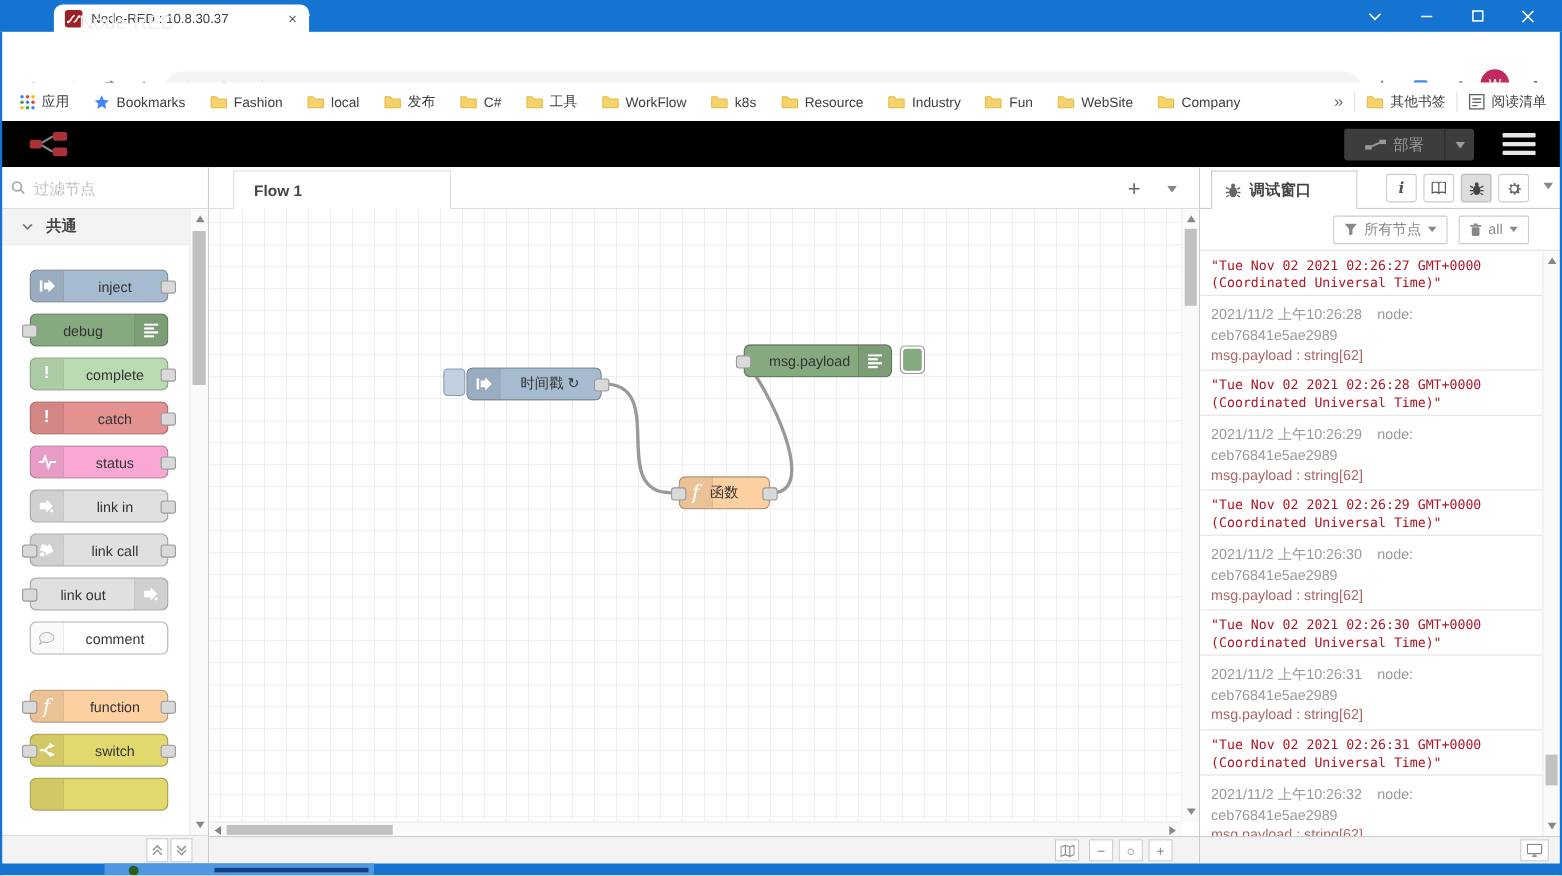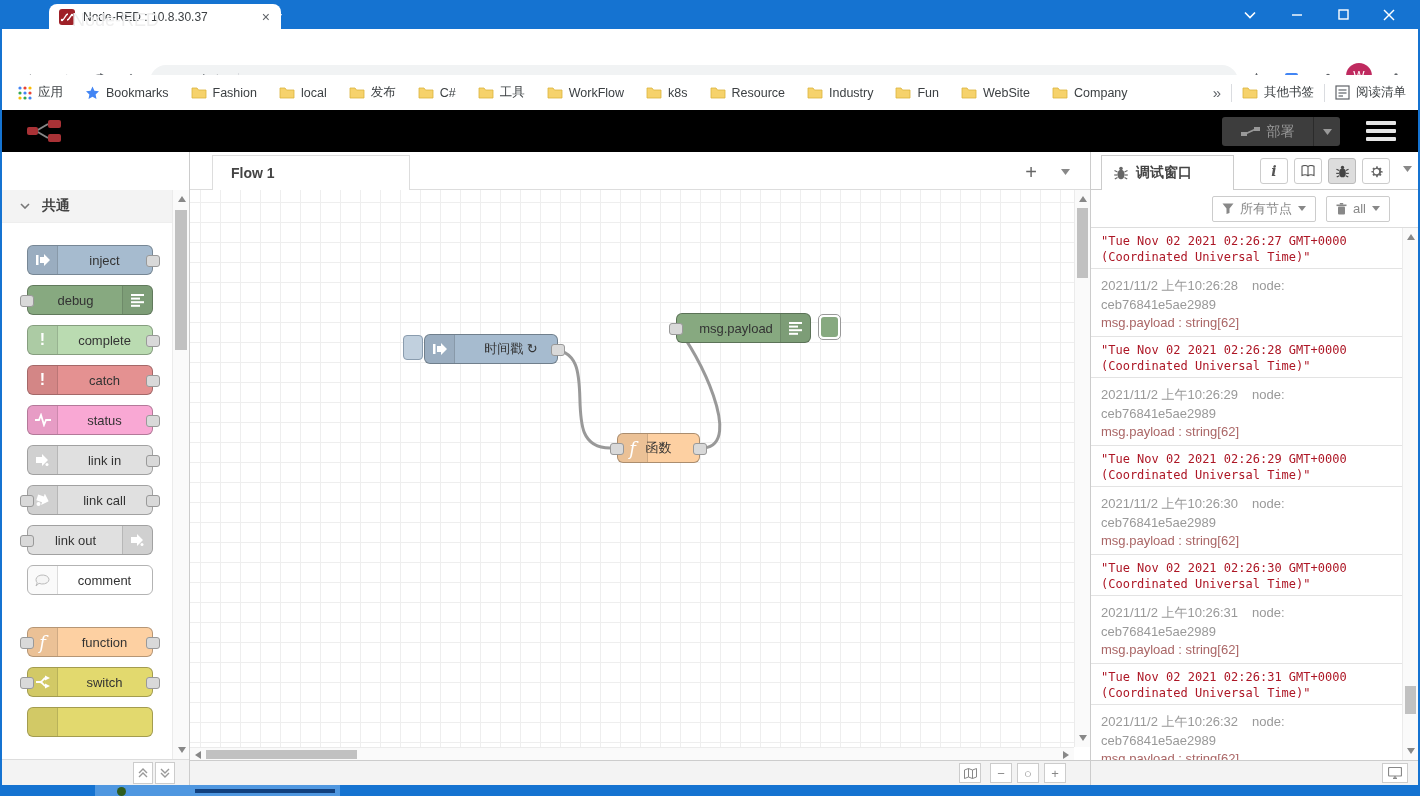--- a/index.html
+++ b/index.html
@@ -339,20 +339,27 @@
   </div>
   <div class="burger">
       <div></div>
       <div></div>
       <div></div>
     </div>
 
   <div class="main">
 
     <div class="palette">
+      <div class="psearch">
+        <svg width="13" height="13" viewBox="0 0 13 13">
+            <circle cx="5.5" cy="5.5" r="4" fill="none" stroke="#aaa" stroke-width="1.6"></circle>
+            <line x1="8.5" y1="8.5" x2="12" y2="12" stroke="#aaa" stroke-width="1.6"></line>
+          </svg>
+        <input placeholder="过滤节点" style="">
+      </div>
       <div class="pscroll">
         <div class="pcat">
           <svg width="10" height="6" viewBox="0 0 10 6">
               <polyline points="1,1 5,5 9,1" fill="none" stroke="#777" stroke-width="1.6"></polyline>
             </svg>
           <span>共通</span>
         </div>
         <div class="pnodes">
           <div class="pnode ico-l" style="background-color: rgb(166, 187, 207);">
             <div class="iregion left">
@@ -502,21 +509,21 @@
         </div>
       </div>
 
       <div class="canvas">
         <svg style="position:absolute;left:0;top:0" width="884" height="557">
           <path d="M359,159 C418,159 362,258 420,258" fill="none" stroke="#999" stroke-width="3" stroke-linecap="round"></path>
           <path d="M514,258 C554,254 508,162 487,138" fill="none" stroke="#999" stroke-width="3" stroke-linecap="round"></path>
         </svg>
 
         <div style="position:absolute;left:213px;top:145px;width:20px;height:25px;background:#c1d0de;border:1.5px solid #8a9cae;border-radius:4px;box-sizing:border-box;"></div>
-        <div class="cnode ico-l" style="left: 234px; top: 144px; width: 121px; background-color: rgb(166, 187, 207); padding-left: 11px;">
+        <div class="cnode ico-l" style="left: 234px; top: 144px; width: 121px; background-color: rgb(166, 187, 207);">
           <div class="iregion left">
               <svg width="14" height="12" viewBox="0 0 14 12">
                 <rect x="0" y="1" width="2.5" height="10" fill="#fff"></rect>
                 <polygon points="4,3 8,3 8,0 14,6 8,12 8,9 4,9" fill="#fff"></polygon>
               </svg>
             </div>
           <span class="lbl" style="margin-left:29px">时间戳 ↻</span>
           <span class="port pr"></span>
         </div>
 

